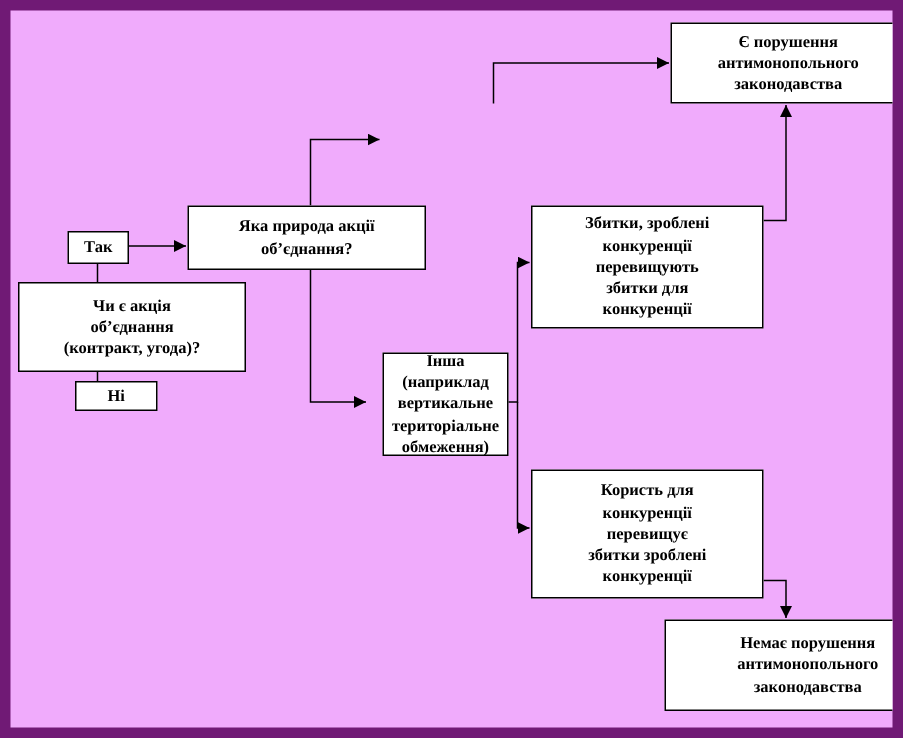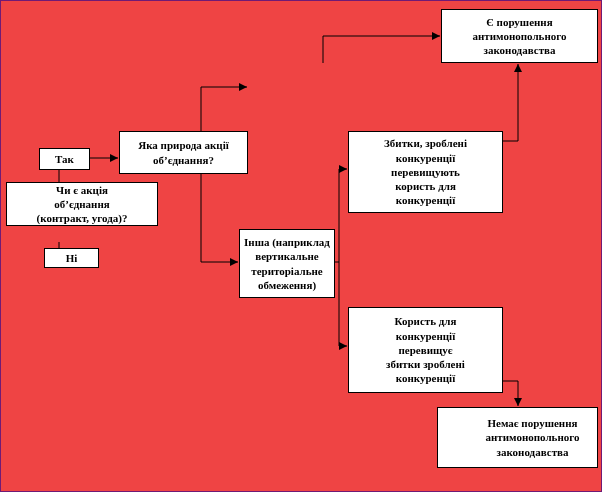--- a/index.html
+++ b/index.html
@@ -1,22 +1,22 @@
 <!DOCTYPE html>
 <html><head>
 <meta charset="utf-8">
 <style>
   html, body { margin: 0; padding: 0; background: #ffffff; }
   .canvas {
     position: relative;
     width: 602px;
     height: 492px;
     box-sizing: border-box;
-    border: 1px solid #701a75;
-    background: #ef4444;
+    border: 7px solid #701a75;
+    background: #f0abfc;
     font-family: "Liberation Serif", "DejaVu Serif", serif;
     overflow: hidden;
   }
   .wires {
     position: absolute;
     left: 0; top: 0;
     width: 602px; height: 492px;
     pointer-events: none;
   }
   .wires polyline {
@@ -35,26 +35,26 @@
     text-align: center;
     font-weight: bold;
     font-size: 11px;
     line-height: 1.3;
     white-space: pre-line;
     padding: 1px 2px;
     color: #000;
   }
   .n-violation   { left: 440px; top: 8px;   width: 157px; height: 54px; }
   .n-illegal     { left: 247px; top: 62px;  width: 175px; height: 50px; }
-  .n-nature      { left: 118px; top: 130px; width: 129px; height: 43px; }
+  .n-nature      { left: 118px; top: 130px; width: 159px; height: 43px; }
   .n-losses      { left: 347px; top: 130px; width: 155px; height: 82px; }
-  .n-yes         { left: 38px;  top: 147px; width: 51px;  height: 22px; }
-  .n-question    { left: 5px;   top: 181px; width: 152px; height: 44px; }
+  .n-yes         { left: 38px;  top: 147px; width: 41px;  height: 22px; }
+  .n-question    { left: 5px;   top: 181px; width: 152px; height: 60px; }
   .n-no          { left: 43px;  top: 247px; width: 55px;  height: 20px; }
-  .n-other       { left: 238px; top: 228px; width: 96px;  height: 69px; }
+  .n-other       { left: 248px; top: 228px; width: 84px;  height: 69px; }
   .n-benefit     { left: 347px; top: 306px; width: 155px; height: 86px; }
   .n-noviolation { left: 436px; top: 406px; width: 161px; height: 61px; padding-left: 32px; }
 </style>
 </head>
 <body>
 
 <div class="canvas">
 
   <svg class="wires" width="602" height="492" viewBox="0 0 602 492">
     <defs>
@@ -79,21 +79,21 @@
 антимонопольного
 законодавства</div>
 
 
   <div class="node n-nature">Яка природа акції
 об’єднання?</div>
 
   <div class="node n-losses">Збитки, зроблені
 конкуренції
 перевищують
-користь для
+збитки для
 конкуренції</div>
 
   <div class="node n-yes">Так</div>
 
   <div class="node n-question">Чи є акція
 об’єднання
 (контракт, угода)?</div>
 
   <div class="node n-no">Ні</div>
 

